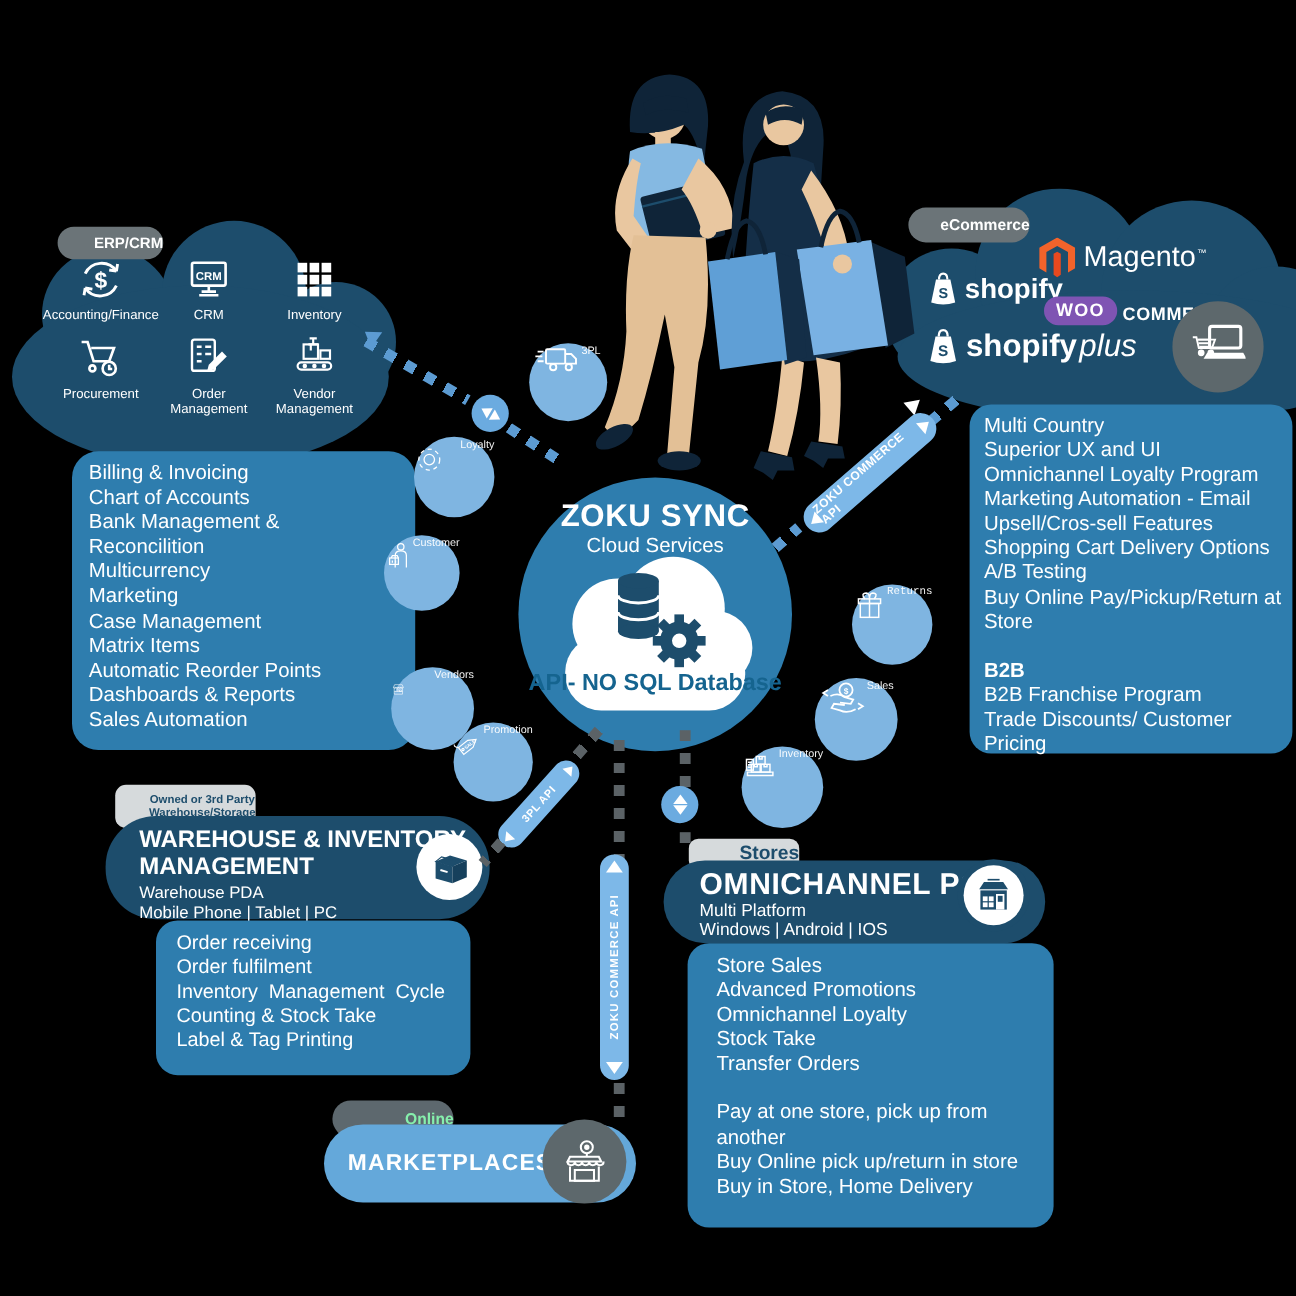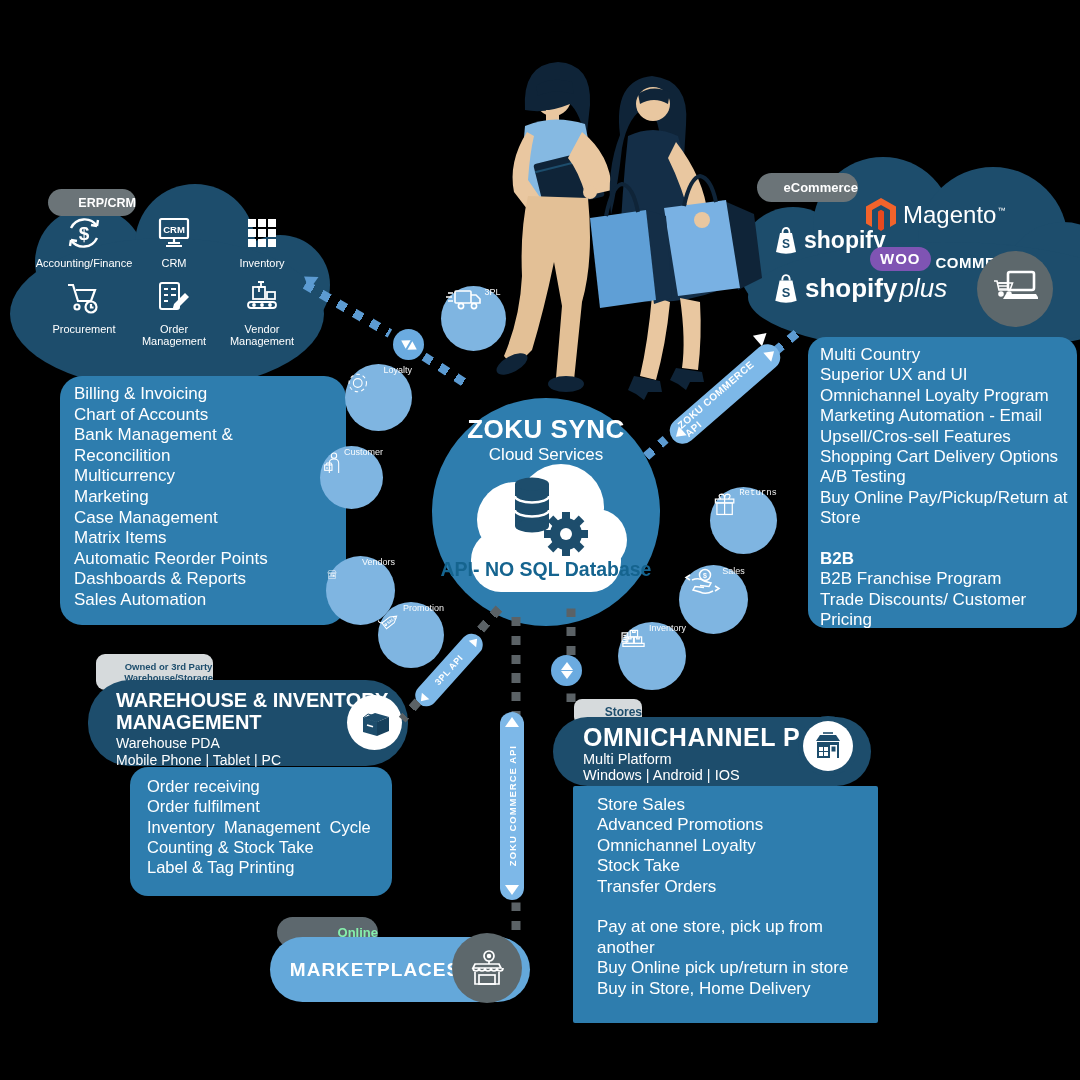--- a/index.html
+++ b/index.html
@@ -250,21 +250,21 @@
     </svg>
   </div>
   <div class="featbox" style="left:130px;top:767px;width:241px;height:120px;border-radius:18px;padding:9px 4px 0 17px;font-size:16.5px;line-height:20.3px;">
       <div class="line">Order receiving</div>
       <div class="line">Order fulfilment</div>
       <div class="line">Inventory  Management  Cycle</div>
       <div class="line">Counting &amp; Stock Take</div>
       <div class="line">Label &amp; Tag Printing</div>
     </div>
 
-  <div class="pill light" style="left:574px;top:699px;width:68px;height:26px;border-radius:8px;font-size:12px;">
+  <div class="pill light" style="left:574px;top:699px;width:92px;height:26px;border-radius:8px;font-size:16px;">
     <span>Stores</span>
   </div>
   <div class="navybox" style="left:553px;top:717px;width:318px;height:69px;border-radius:35px;padding:7px 0 0 30px;box-sizing:border-box;">
     <div style="font-size:25px;font-weight:bold;line-height:27px;letter-spacing:.5px;">OMNICHANNEL POS</div>
     <div style="font-size:14.5px;line-height:16px;">Multi Platform</div>
     <div style="font-size:14.5px;line-height:16px;">Windows | Android | IOS</div>
   </div>
   <div class="abs" style="left:798px;top:716px;width:60px;height:60px;border-radius:50%;background:#1d4d6c;display:flex;align-items:center;justify-content:center;">
     <div style="width:50px;height:50px;border-radius:50%;background:#fff;display:flex;align-items:center;justify-content:center;">
       <svg width="30" height="28" viewBox="0 0 30 28">
@@ -273,21 +273,21 @@
         <rect x="4" y="10" width="22" height="16" fill="#1d4d6c"></rect>
         <rect x="17" y="13" width="7" height="13" fill="#fff"></rect>
         <rect x="18.5" y="14.5" width="4" height="5" fill="#1d4d6c"></rect>
         <rect x="6" y="15" width="4" height="4" fill="#fff"></rect>
         <rect x="11" y="15" width="4" height="4" fill="#fff"></rect>
         <rect x="6" y="20" width="4" height="4" fill="#fff"></rect>
         <rect x="11" y="20" width="4" height="4" fill="#fff"></rect>
       </svg>
     </div>
   </div>
-  <div class="featbox" style="left:573px;top:786px;width:281px;height:228px;border-radius:2px;padding:9px 0 0 24px;font-size:17px;line-height:20.4px;">
+  <div class="featbox" style="left:573px;top:786px;width:281px;height:228px;border-radius:18px;padding:9px 0 0 24px;font-size:17px;line-height:20.4px;">
     <div>
         <div class="line">Store Sales</div>
         <div class="line">Advanced Promotions</div>
         <div class="line">Omnichannel Loyalty</div>
         <div class="line">Stock Take</div>
         <div class="line">Transfer Orders</div>
       </div>
     <div style="height:20.4px;"></div>
     <div>
         <div class="line">Pay at one store, pick up from</div>

